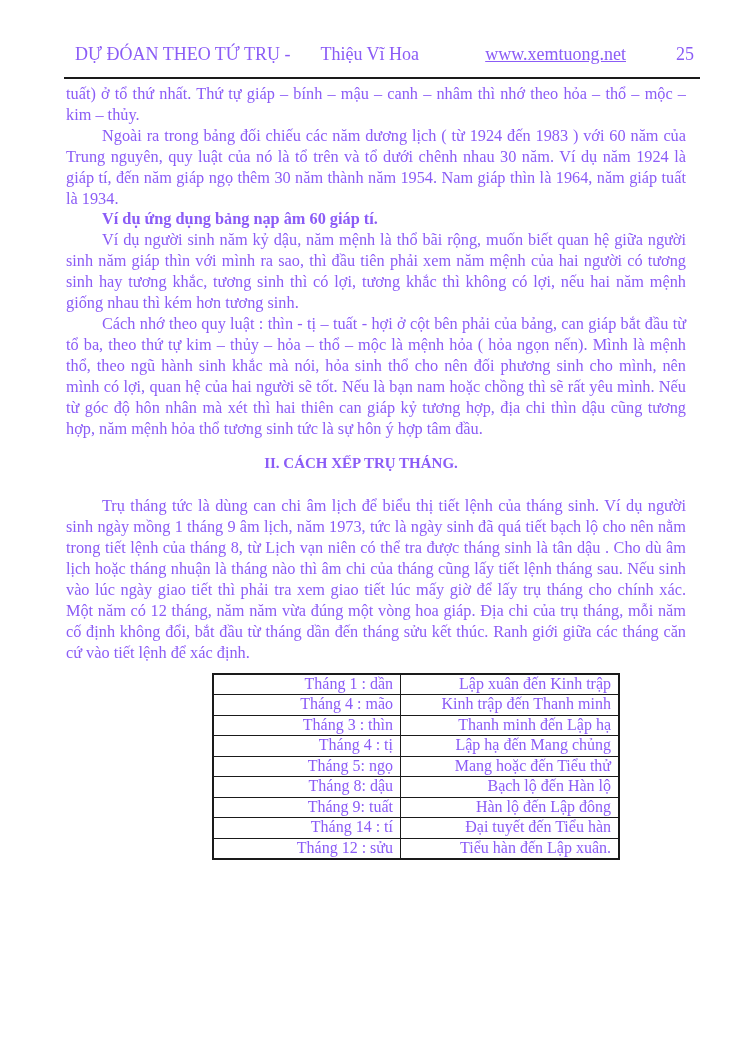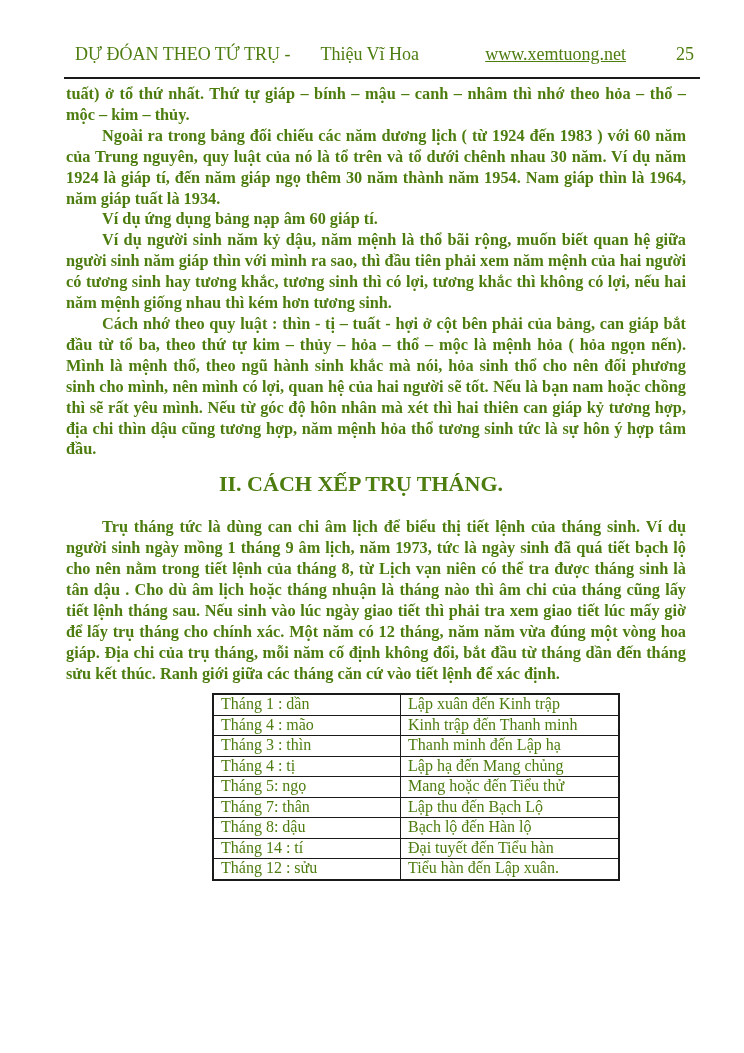--- a/index.html
+++ b/index.html
@@ -5,21 +5,21 @@
   html, body {
     margin: 0;
     padding: 0;
     background: #ffffff;
   }
   .page {
     position: relative;
     width: 744px;
     height: 1053px;
     background: #ffffff;
-    color: #4d7c0f;
+    color: #8b5cf6;
     font-family: "Liberation Serif", "DejaVu Serif", serif;
     overflow: hidden;
     box-sizing: border-box;
   }
   
   .page-header {
     display: flex;
     align-items: baseline;
     margin: 44px 44px 0 64px;
     padding: 0 6px 12px 11px;
@@ -34,45 +34,44 @@
   
   .content {
     margin: 5px 58px 0 66px;
     font-size: 16.3px;
     line-height: 20.9px;
     text-align: justify;
   }
   .content p {
     margin: 0;
     text-indent: 36px;
-    font-weight: bold;
   }
   .content p.no-indent { text-indent: 0; }
   .content p.bold-line { font-weight: bold; }
 
   .section-heading {
-    font-size: 22px;
+    font-size: 15px;
     font-weight: bold;
     text-align: center;
     margin: 14px 30px 22px 0;
     text-indent: 0;
   }
 
   
   .month-table {
     border-collapse: collapse;
     margin: 9px 0 0 146px;
     border: 2px solid #1a1a1a;
   }
   .month-table td {
     border: 1px solid #1a1a1a;
     font-size: 16px;
     line-height: 18.5px;
     padding: 0 7px 1px 7px;
-    text-align: left;
+    text-align: right;
     white-space: nowrap;
   }
   .month-table td.col-month { width: 172px; }
   .month-table td.col-term  { width: 203px; }
 </style>
 </head>
 <body>
 
 <div class="page">
 
@@ -111,26 +110,26 @@
           </tr>
           <tr>
             <td class="col-month">Tháng 4 : tị</td>
             <td class="col-term">Lập hạ đến Mang chủng</td>
           </tr>
           <tr>
             <td class="col-month">Tháng 5: ngọ</td>
             <td class="col-term">Mang  hoặc đến Tiểu thử</td>
           </tr>
           <tr>
-            <td class="col-month">Tháng 7:  thân</td>
-            <td class="col-term">Lập thu đến Bạch Lộ</td>
+            <td class="col-month">Tháng 8: dậu</td>
+            <td class="col-term">Bạch lộ đến Hàn lộ</td>
           </tr>
           <tr>
-            <td class="col-month">Tháng 8: dậu</td>
-            <td class="col-term">Bạch lộ đến Hàn lộ</td>
+            <td class="col-month">Tháng 9: tuất</td>
+            <td class="col-term">Hàn lộ  đến  Lập đông</td>
           </tr>
           <tr>
             <td class="col-month">Tháng 14 : tí</td>
             <td class="col-term">Đại tuyết đến Tiểu hàn</td>
           </tr>
           <tr>
             <td class="col-month">Tháng 12 : sửu</td>
             <td class="col-term">Tiểu hàn đến Lập xuân.</td>
           </tr>
         </tbody>

